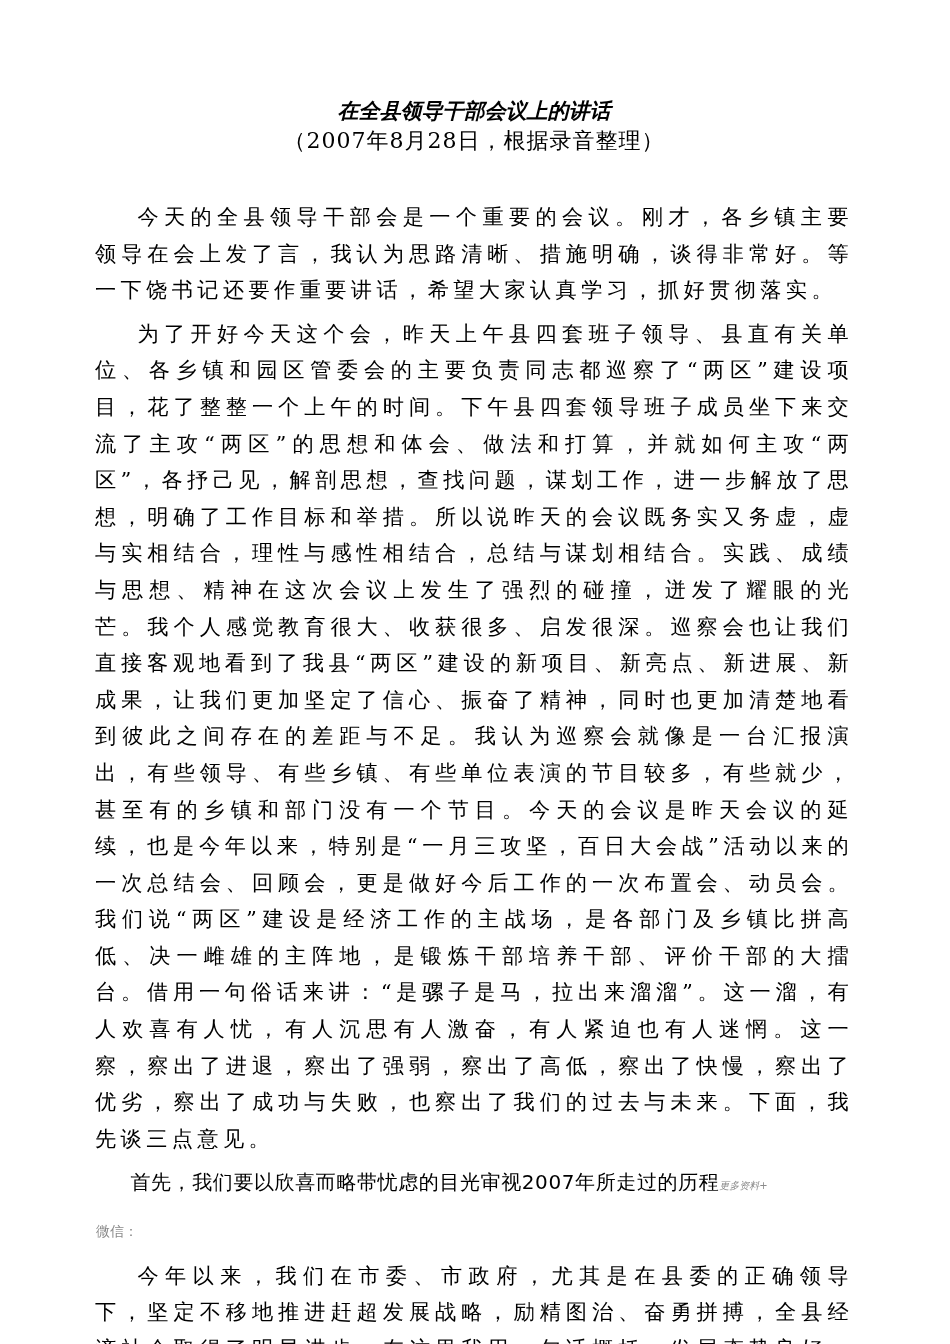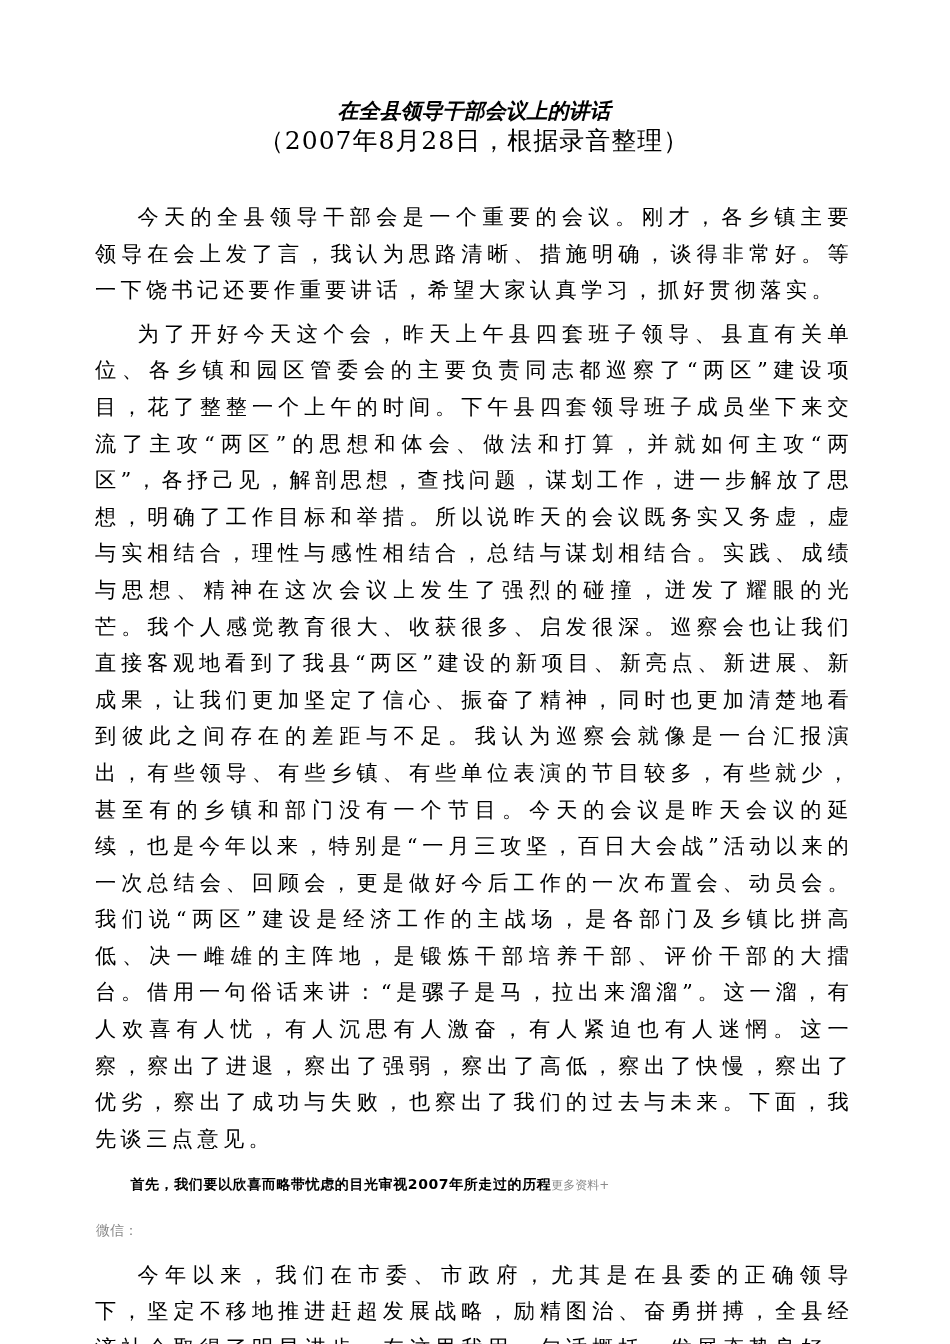--- a/index.html
+++ b/index.html
@@ -27,21 +27,21 @@
       font-weight: bold;
       font-size: 21px;
       line-height: 30px;
       height: 30px;
       margin: 0;
       letter-spacing: 0px;
       font-style: italic;
     }
     .subtitle {
       text-align: center;
-      font-size: 25px;
+      font-size: 22px;
       line-height: 30px;
       height: 30px;
       margin: 0;
       letter-spacing: 1px;
     }
     .body {
       margin-top: 43px;
     }
     .para {
       font-size: 21.2px;
@@ -55,29 +55,30 @@
     .heading-para {
       font-size: 21.2px;
       line-height: 36.6px;
       margin: 0;
       text-indent: 2em;
       white-space: nowrap;
       letter-spacing: 0px;
     }
     .heading-bold {
       font-family: "DejaVu Sans", "Liberation Sans", sans-serif;
-      font-weight: bold;
-      font-size: 14px;
+      font-weight: normal;
+      font-size: 20px;
       letter-spacing: 0.6px;
     }
     .gray-note {
       color: #8a8a8a;
       font-family: "DejaVu Sans", "Liberation Sans", sans-serif;
-      font-size: 12px;
+      font-size: 10px;
       letter-spacing: 0px;
+      font-style: italic;
     }
     .gray-line {
       color: #8a8a8a;
       font-family: Liberation Sans, sans-serif;
       font-size: 14px;
       line-height: 36.6px;
       margin: 8px;
     }
   </style>
 </head>

